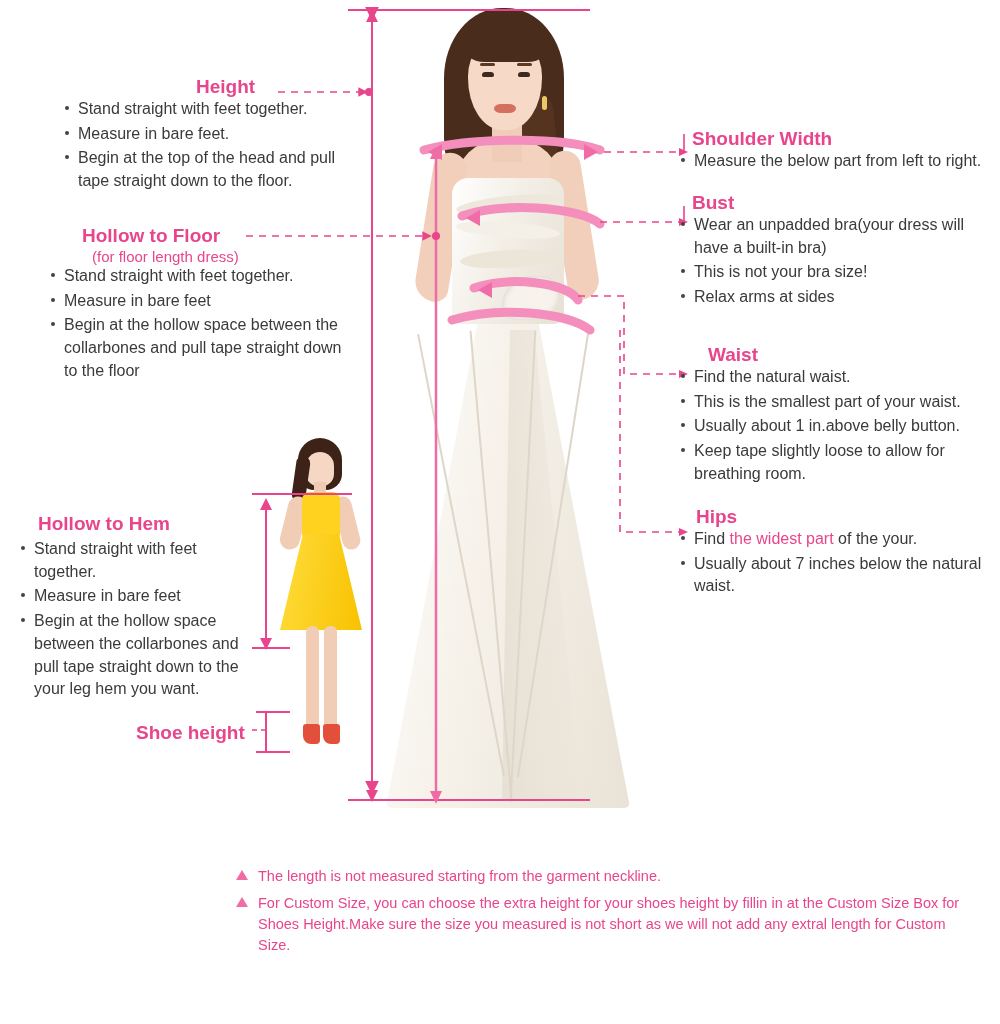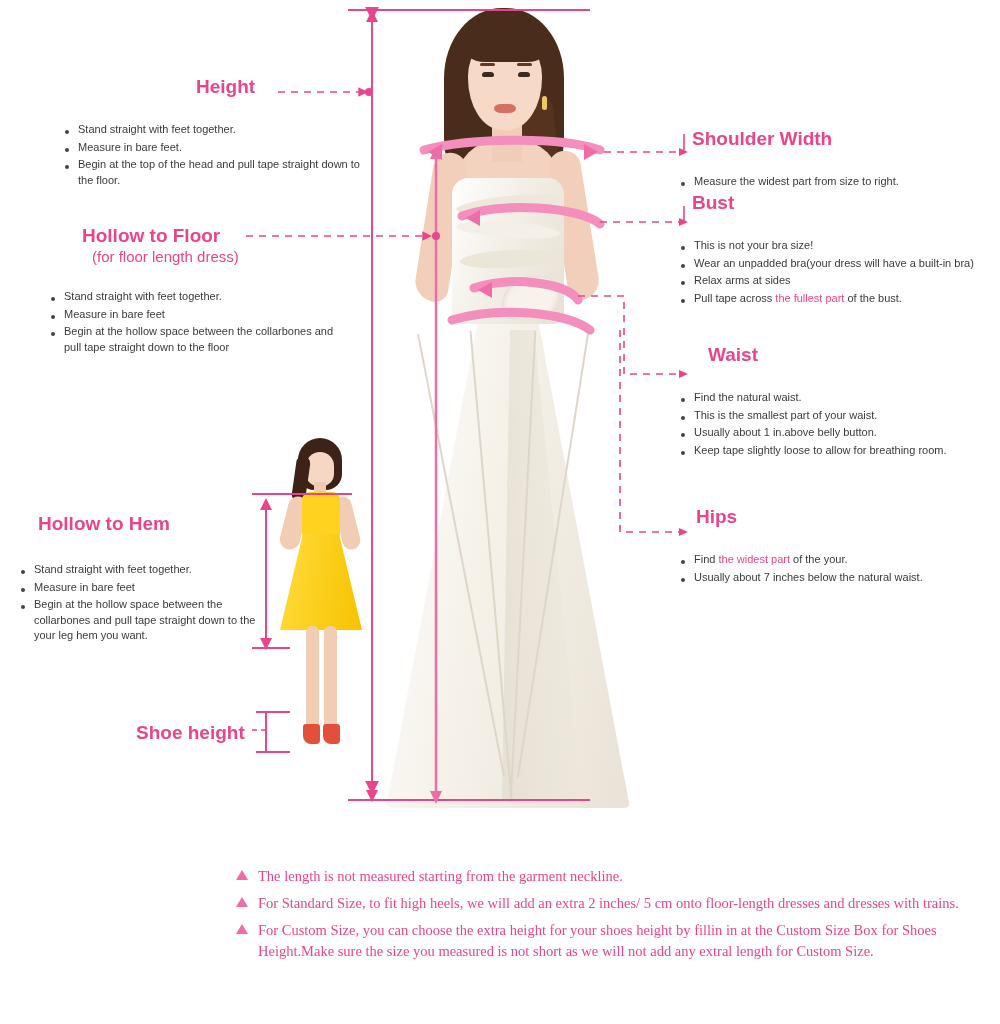--- a/index.html
+++ b/index.html
@@ -28,24 +28,23 @@
     white-space: nowrap;
   }
   .subheading {
     position: absolute;
     color: #e8458c;
     font-size: 15px;
     white-space: nowrap;
   }
   .bullets {
     position: absolute;
-    font-size: 11px;
+    font-size: 16px;
     color: #3a3a3a;
     line-height: 1.42;
-    margin-top: 24px;
   }
   .bullets .li {
     position: relative;
     padding-left: 16px;
     margin-bottom: 2px;
   }
   .bullets .li:before {
     content: "";
     position: absolute;
     left: 3px;
@@ -66,21 +65,20 @@
     top: 866px;
     width: 740px;
     font-size: 14.5px;
     color: #e8458c;
     line-height: 1.46;
   }
   #notes .note {
     position: relative;
     padding-left: 22px;
     margin-bottom: 6px;
-    font-family: Liberation Serif, serif;
   }
   #notes .note .tri {
     position: absolute;
     left: 0;
     top: 4px;
     width: 0;
     height: 0;
     border-left: 6px solid transparent;
     border-right: 6px solid transparent;
     border-bottom: 10px solid #f06ca6;
@@ -563,29 +561,28 @@
   <div class="bullets" style="left:18px; top:538px; width:238px;">
     <div class="li">Stand straight with feet together.</div>
     <div class="li">Measure in bare feet</div>
     <div class="li">Begin at the hollow space between the collarbones and pull tape straight down to the your leg hem  you want.</div>
   </div>
 
   <div class="heading" style="left:136px; top:722px;">Shoe height</div>
 
   <div class="heading" style="left:692px; top:128px;">Shoulder Width</div>
   <div class="bullets" style="left:678px; top:150px; width:320px;">
-    <div class="li">Measure the widest part from size to right.</div>
+    <div class="li">Measure the below part from left to right.</div>
   </div>
 
   <div class="heading" style="left:692px; top:192px;">Bust</div>
   <div class="bullets" style="left:678px; top:214px; width:320px;">
+    <div class="li">Wear an unpadded bra(your dress will have a built-in bra)</div>
     <div class="li">This is not your bra size!</div>
-    <div class="li">Wear an unpadded bra(your dress will have a built-in bra)</div>
     <div class="li">Relax arms at sides</div>
-    <div class="li"><span>Pull tape across </span><span class="pink">the fullest part</span><span> of the bust.</span></div>
   </div>
 
   <div class="heading" style="left:696px; top:344px;margin-left:12px;">Waist</div>
   <div class="bullets" style="left:678px; top:366px; width:320px;">
     <div class="li">Find the natural waist.</div>
     <div class="li">This is the smallest part of your waist.</div>
     <div class="li">Usually about 1 in.above belly button.</div>
     <div class="li">Keep tape slightly loose to allow for breathing room.</div>
   </div>
 
@@ -595,21 +592,17 @@
     <div class="li">Usually about 7 inches below the natural waist.</div>
   </div>
 
   <div id="notes">
     <div class="note">
       <span class="tri"></span>
       <span>The length is not measured starting from the garment neckline.</span>
     </div>
     <div class="note">
       <span class="tri"></span>
-      <span>For Standard Size, to fit high heels, we will add an extra 2 inches/ 5  cm onto floor-length dresses and dresses with trains.</span>
-    </div>
-    <div class="note">
-      <span class="tri"></span>
       <span>For Custom Size, you can choose the extra height for your shoes height by fillin in at the Custom Size Box for Shoes Height.Make sure the size you measured is not short as we will not add any extral length for Custom Size.</span>
     </div>
   </div>
 
 </div>
 
 </body></html>

